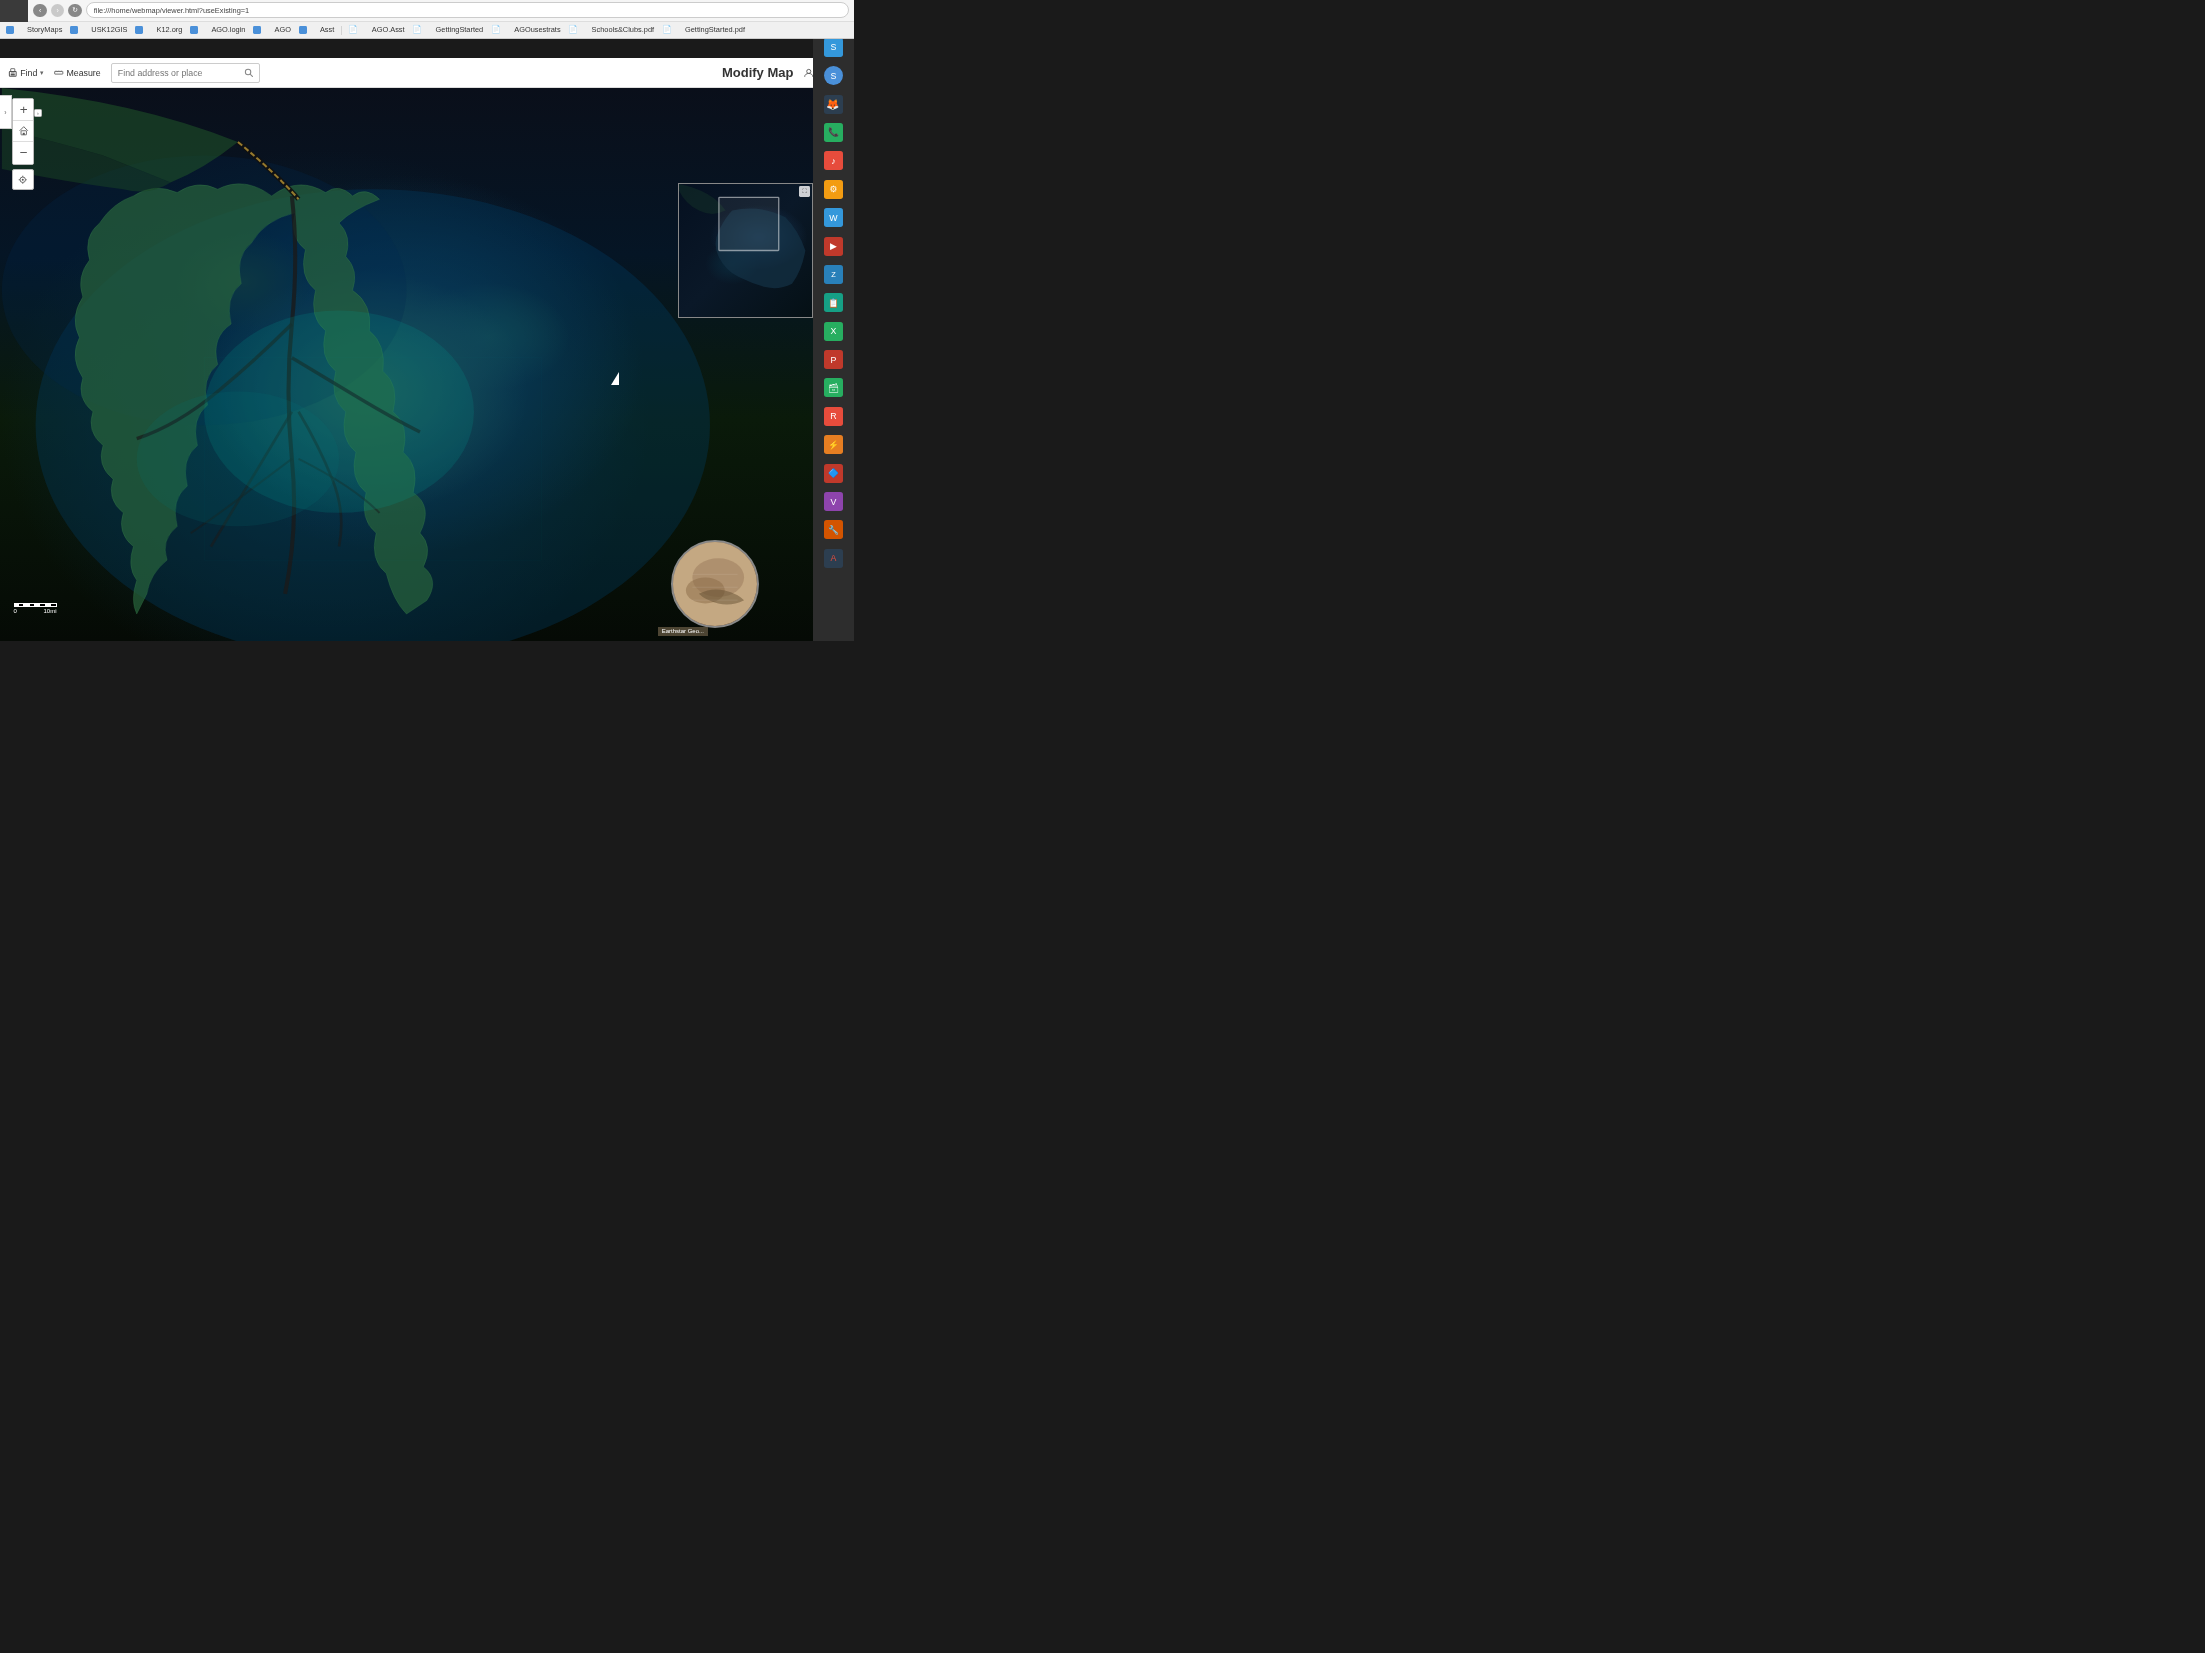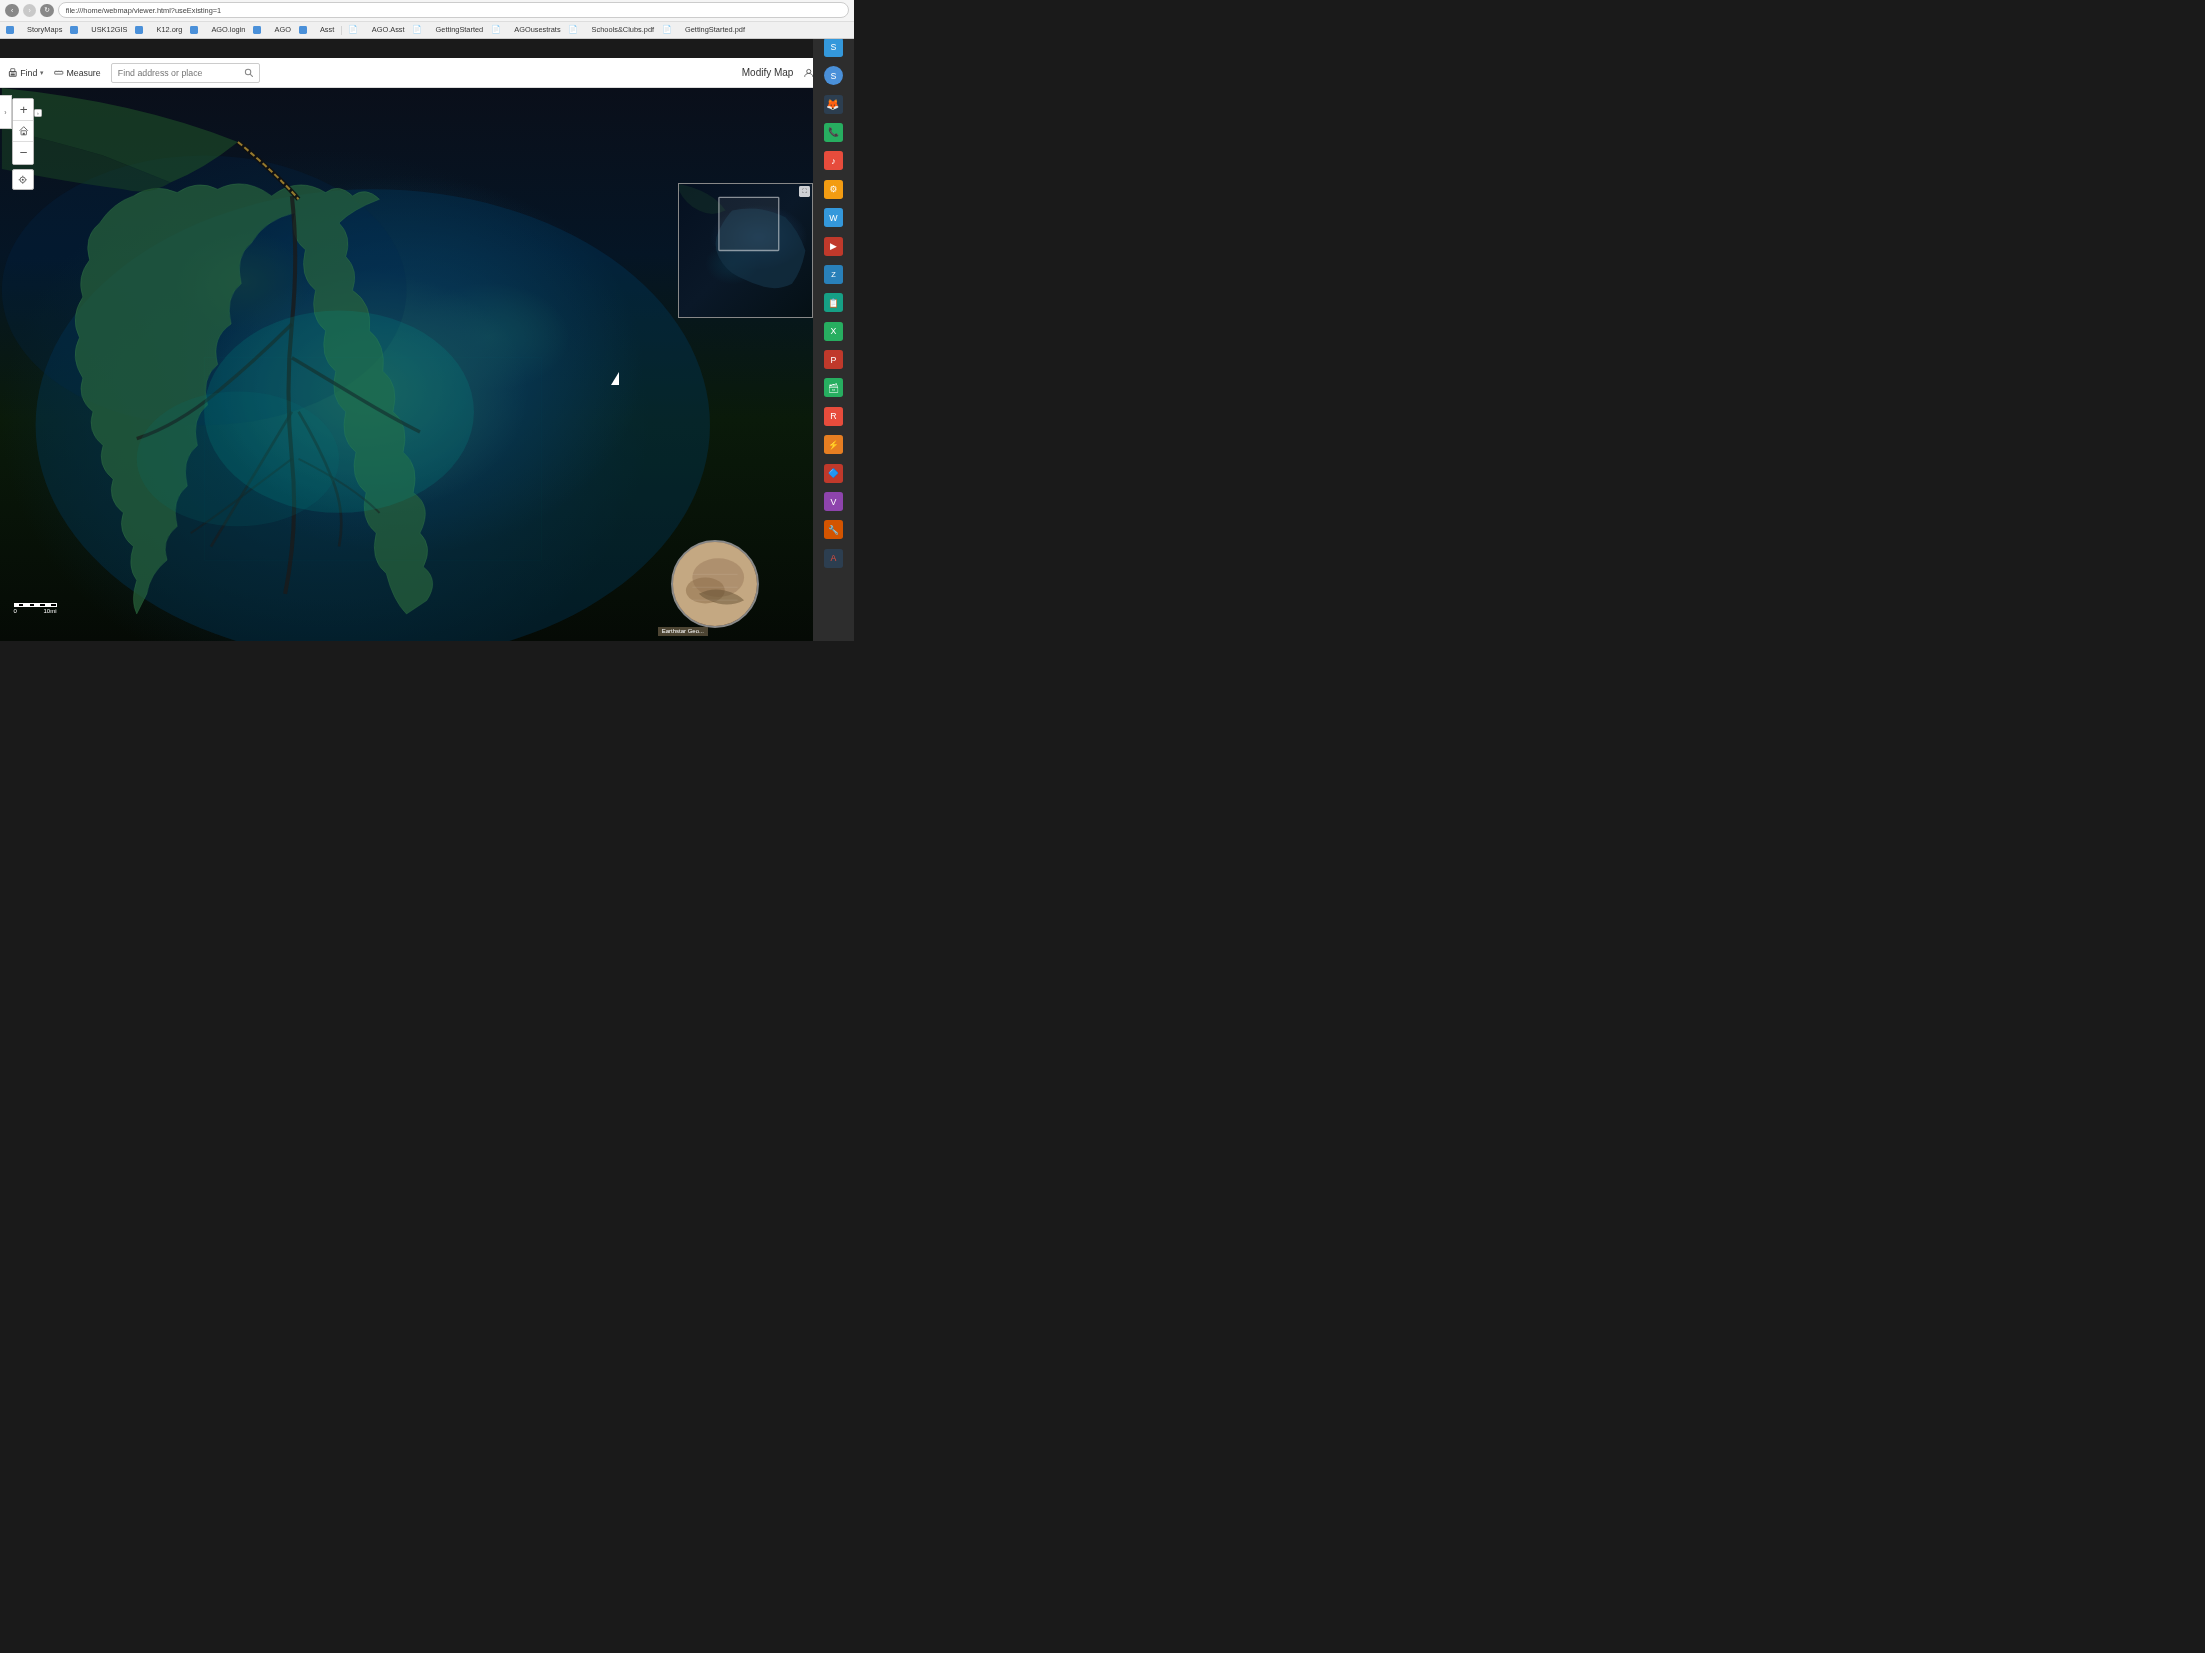--- a/index.html
+++ b/index.html
@@ -67,20 +67,21 @@
     }
 
     .address-bar-row {
       display: flex;
       align-items: center;
       height: 21.6px;
       background: #f5f5f5;
       padding: 2px 5.4px;
       border-bottom: 0.7px solid #ddd;
       gap: 4px;
+      margin-left: 28px;
     }
 
     .address-input {
       flex: 1;
       height: 16px;
       background: white;
       border: 0.7px solid #ccc;
       border-radius: 8px;
       padding: 0 6.8px;
       font-size: 7.4px;
@@ -146,24 +147,24 @@
     .search-input {
       border: none;
       outline: none;
       font-size: 8.8px;
       color: #999;
       width: 122px;
       background: transparent;
     }
 
     .modify-map-btn {
-      font-size: 10px;
+      font-size: 13px;
       color: #333;
       cursor: pointer;
-      font-weight: 400;
+      font-weight: 700;
     }
 
     .sign-in-btn {
       display: flex;
       align-items: center;
       gap: 2.7px;
       font-size: 9.5px;
       color: #333;
       cursor: pointer;
       font-weight: 500;

